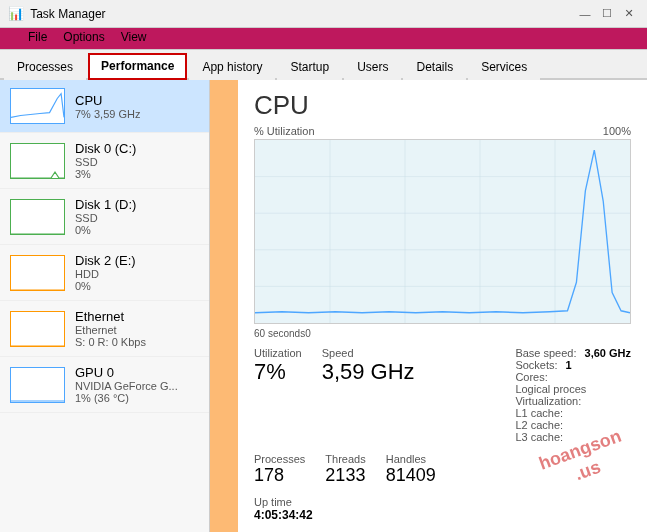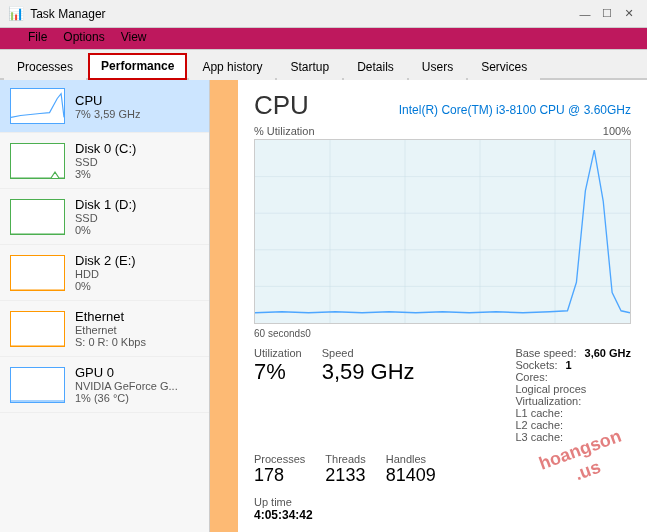--- a/index.html
+++ b/index.html
@@ -235,22 +235,22 @@
   <span class="menu-item">File</span>
   <span class="menu-item">Options</span>
   <span class="menu-item">View</span>
 </div>
 
 <div class="tab-bar">
   <div class="tab">Processes</div>
   <div class="tab active">Performance</div>
   <div class="tab">App history</div>
   <div class="tab">Startup</div>
+  <div class="tab">Users</div>
   <div class="tab">Details</div>
-  <div class="tab">Users</div>
   <div class="tab">Services</div>
 </div>
 
 <div class="content">
 
   <div class="sidebar">
 
     <div class="sidebar-item active">
       <div class="sidebar-thumb cpu-color">
         <svg class="cpu-thumb-svg" viewBox="0 0 55 36" preserveAspectRatio="none">
@@ -328,21 +328,20 @@
         <span class="sidebar-sub">1% (36 °C)</span>
       </div>
     </div>
 
   </div>
 
   <div class="main-panel" style="position:relative;">
 
     <div class="main-header">
       <span class="main-title">CPU</span>
-      <span class="main-subtitle">Intel(R) Core(TM) i3-8100 CPU @ 3.60GHz</span>
     </div>
 
     <div class="util-label-row">
       <span>% Utilization</span>
       <span>100%</span>
     </div>
 
     <div class="chart-area">
       <svg class="chart-line-svg" viewBox="0 0 420 180" preserveAspectRatio="none">
 

